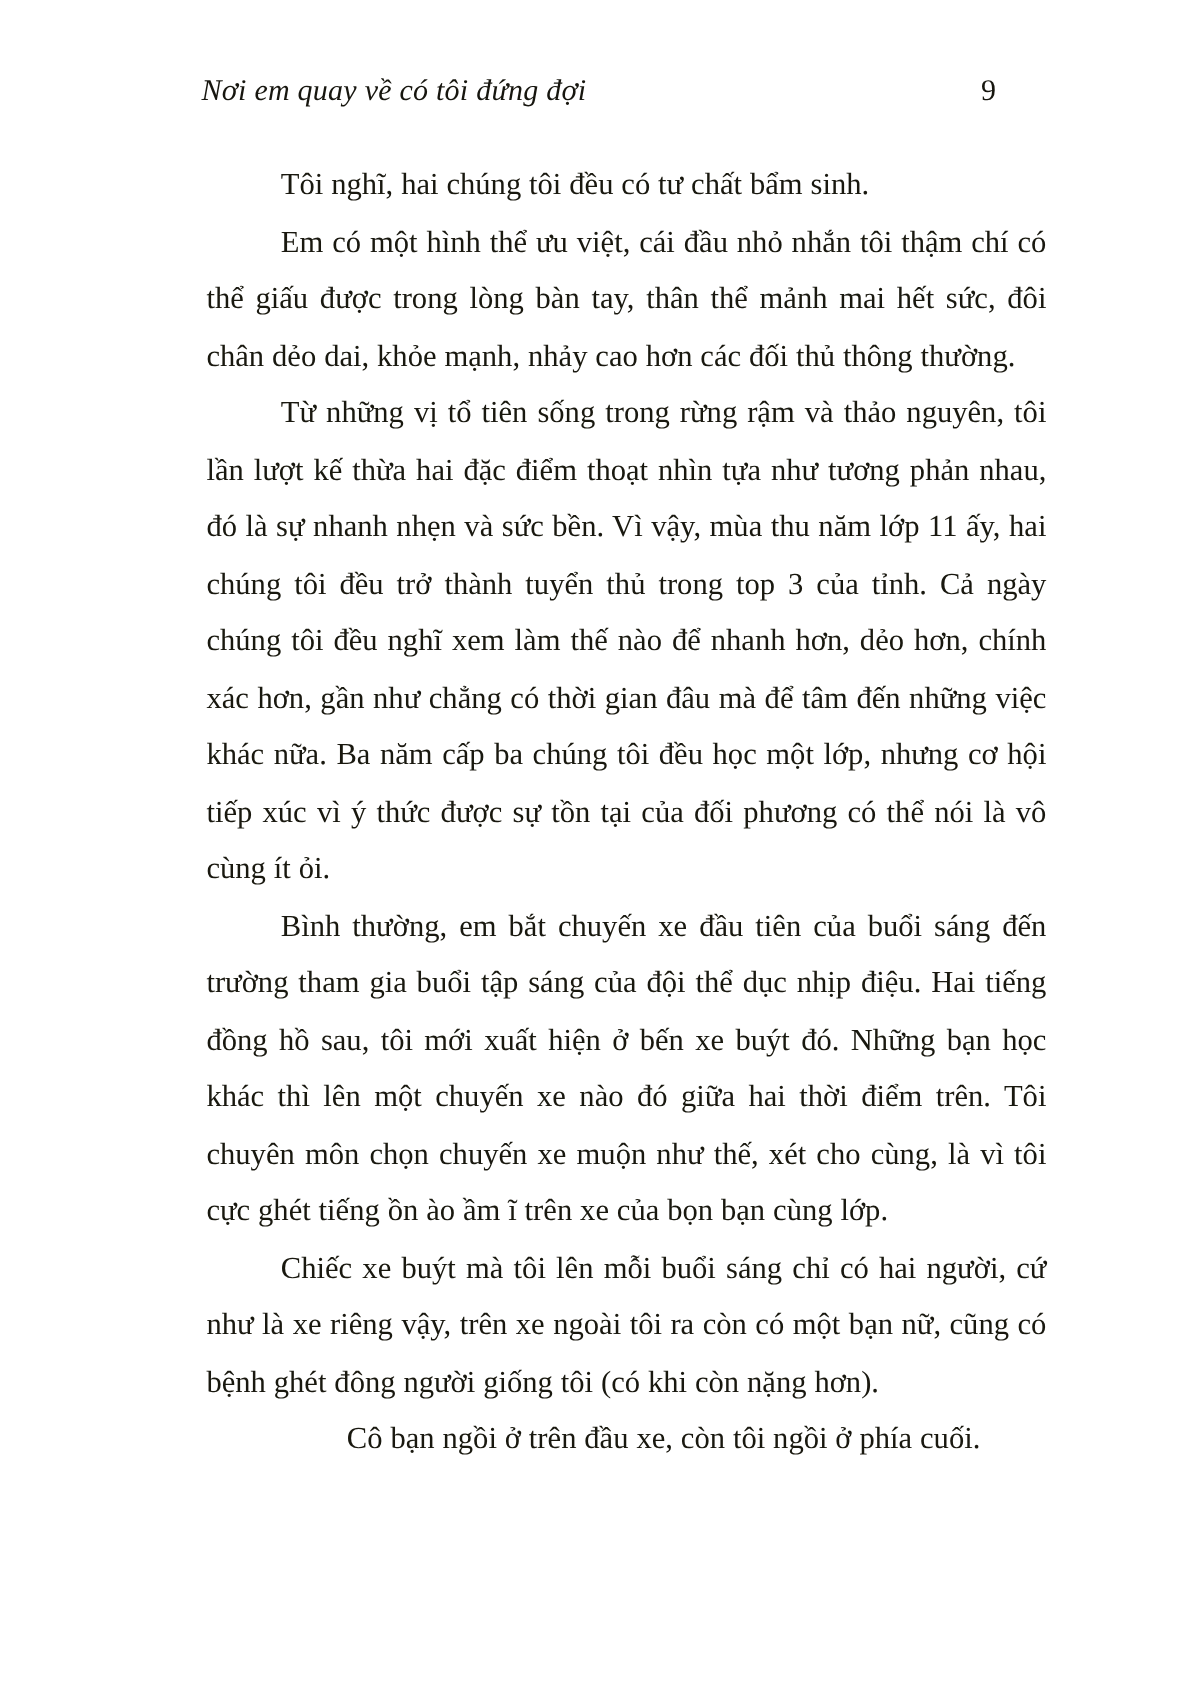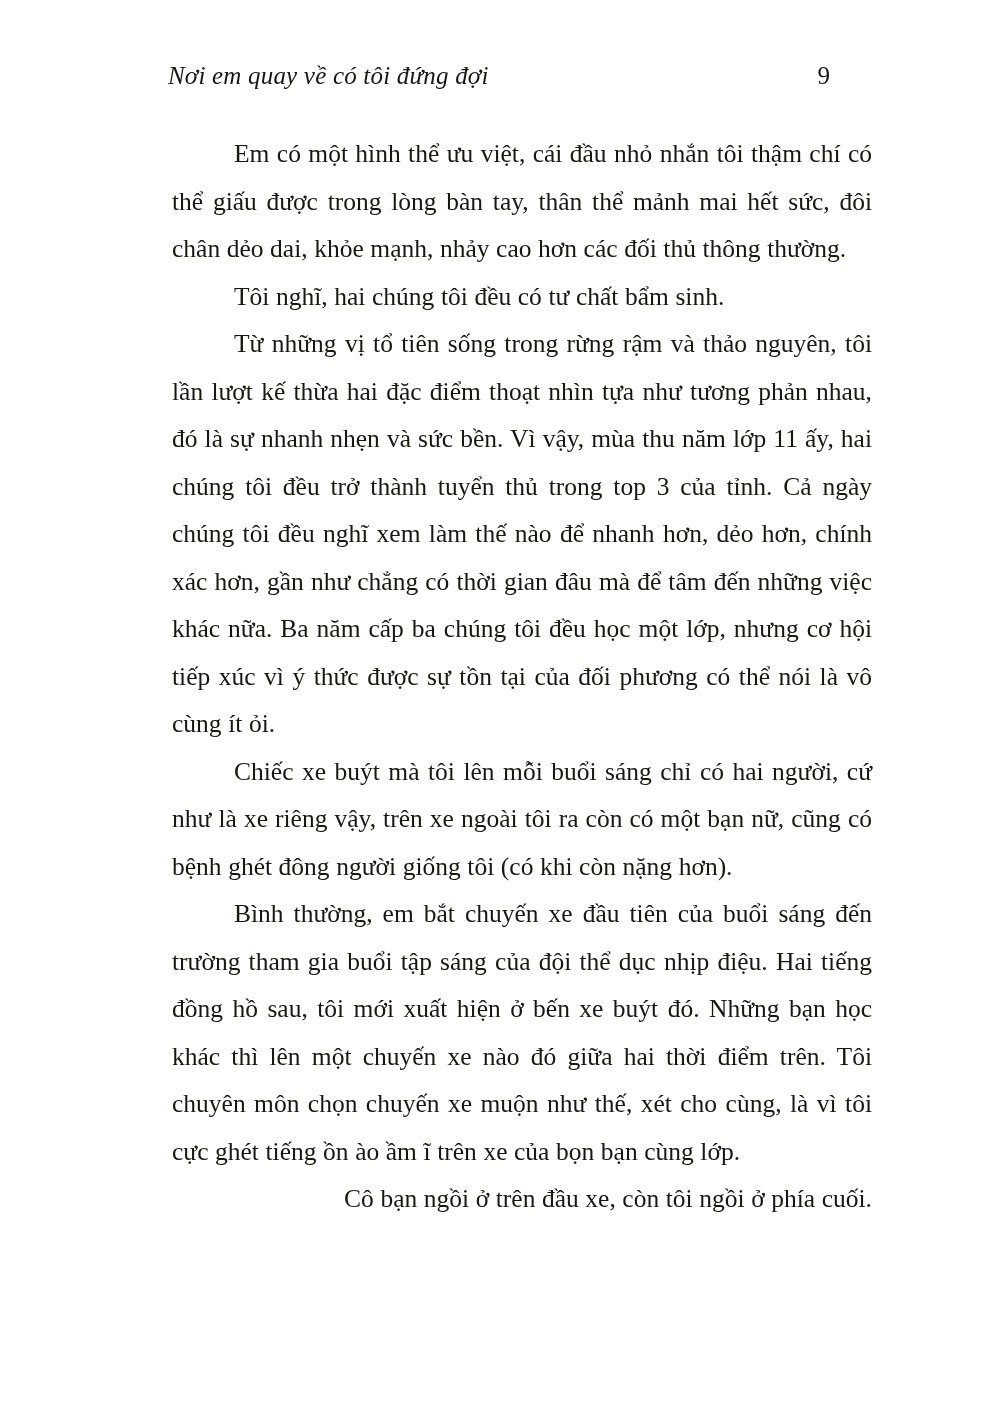--- a/index.html
+++ b/index.html
@@ -61,35 +61,35 @@
     text-indent: 62px;
     text-align: justify;
     text-justify: inter-word;
     word-spacing: 0.2px;
     color: #19180f;
     hyphens: none;
   }
 
   
   .body-text p:last-child {
-    text-align: right;
+    text-align: center;
   }
 </style>
 </head>
 <body>
 
 <div class="page">
 
   <div class="running-head">
     <span class="rh-title">Nơi em quay về có tôi đứng đợi</span>
     <span class="rh-folio">9</span>
   </div>
 
   <div class="body-text">
+    <p>Tôi nghĩ, hai chúng tôi đều có tư chất bẩm sinh.</p>
     <p>Em có một hình thể ưu việt, cái đầu nhỏ nhắn tôi thậm chí có thể giấu được trong lòng bàn tay, thân thể mảnh mai hết sức, đôi chân dẻo dai, khỏe mạnh, nhảy cao hơn các đối thủ thông thường.</p>
-    <p>Tôi nghĩ, hai chúng tôi đều có tư chất bẩm sinh.</p>
     <p>Từ những vị tổ tiên sống trong rừng rậm và thảo nguyên, tôi lần lượt kế thừa hai đặc điểm thoạt nhìn tựa như tương phản nhau, đó là sự nhanh nhẹn và sức bền. Vì vậy, mùa thu năm lớp 11 ấy, hai chúng tôi đều trở thành tuyển thủ trong top 3 của tỉnh. Cả ngày chúng tôi đều nghĩ xem làm thế nào để nhanh hơn, dẻo hơn, chính xác hơn, gần như chẳng có thời gian đâu mà để tâm đến những việc khác nữa. Ba năm cấp ba chúng tôi đều học một lớp, nhưng cơ hội tiếp xúc vì ý thức được sự tồn tại của đối phương có thể nói là vô cùng ít ỏi.</p>
+    <p>Bình thường, em bắt chuyến xe đầu tiên của buổi sáng đến trường tham gia buổi tập sáng của đội thể dục nhịp điệu. Hai tiếng đồng hồ sau, tôi mới xuất hiện ở bến xe buýt đó. Những bạn học khác thì lên một chuyến xe nào đó giữa hai thời điểm trên. Tôi chuyên môn chọn chuyến xe muộn như thế, xét cho cùng, là vì tôi cực ghét tiếng ồn ào ầm ĩ trên xe của bọn bạn cùng lớp.</p>
     <p>Chiếc xe buýt mà tôi lên mỗi buổi sáng chỉ có hai người, cứ như là xe riêng vậy, trên xe ngoài tôi ra còn có một bạn nữ, cũng có bệnh ghét đông người giống tôi (có khi còn nặng hơn).</p>
-    <p>Bình thường, em bắt chuyến xe đầu tiên của buổi sáng đến trường tham gia buổi tập sáng của đội thể dục nhịp điệu. Hai tiếng đồng hồ sau, tôi mới xuất hiện ở bến xe buýt đó. Những bạn học khác thì lên một chuyến xe nào đó giữa hai thời điểm trên. Tôi chuyên môn chọn chuyến xe muộn như thế, xét cho cùng, là vì tôi cực ghét tiếng ồn ào ầm ĩ trên xe của bọn bạn cùng lớp.</p>
     <p>Cô bạn ngồi ở trên đầu xe, còn tôi ngồi ở phía cuối.</p>
   </div>
 
 </div>
 
 </body></html>

